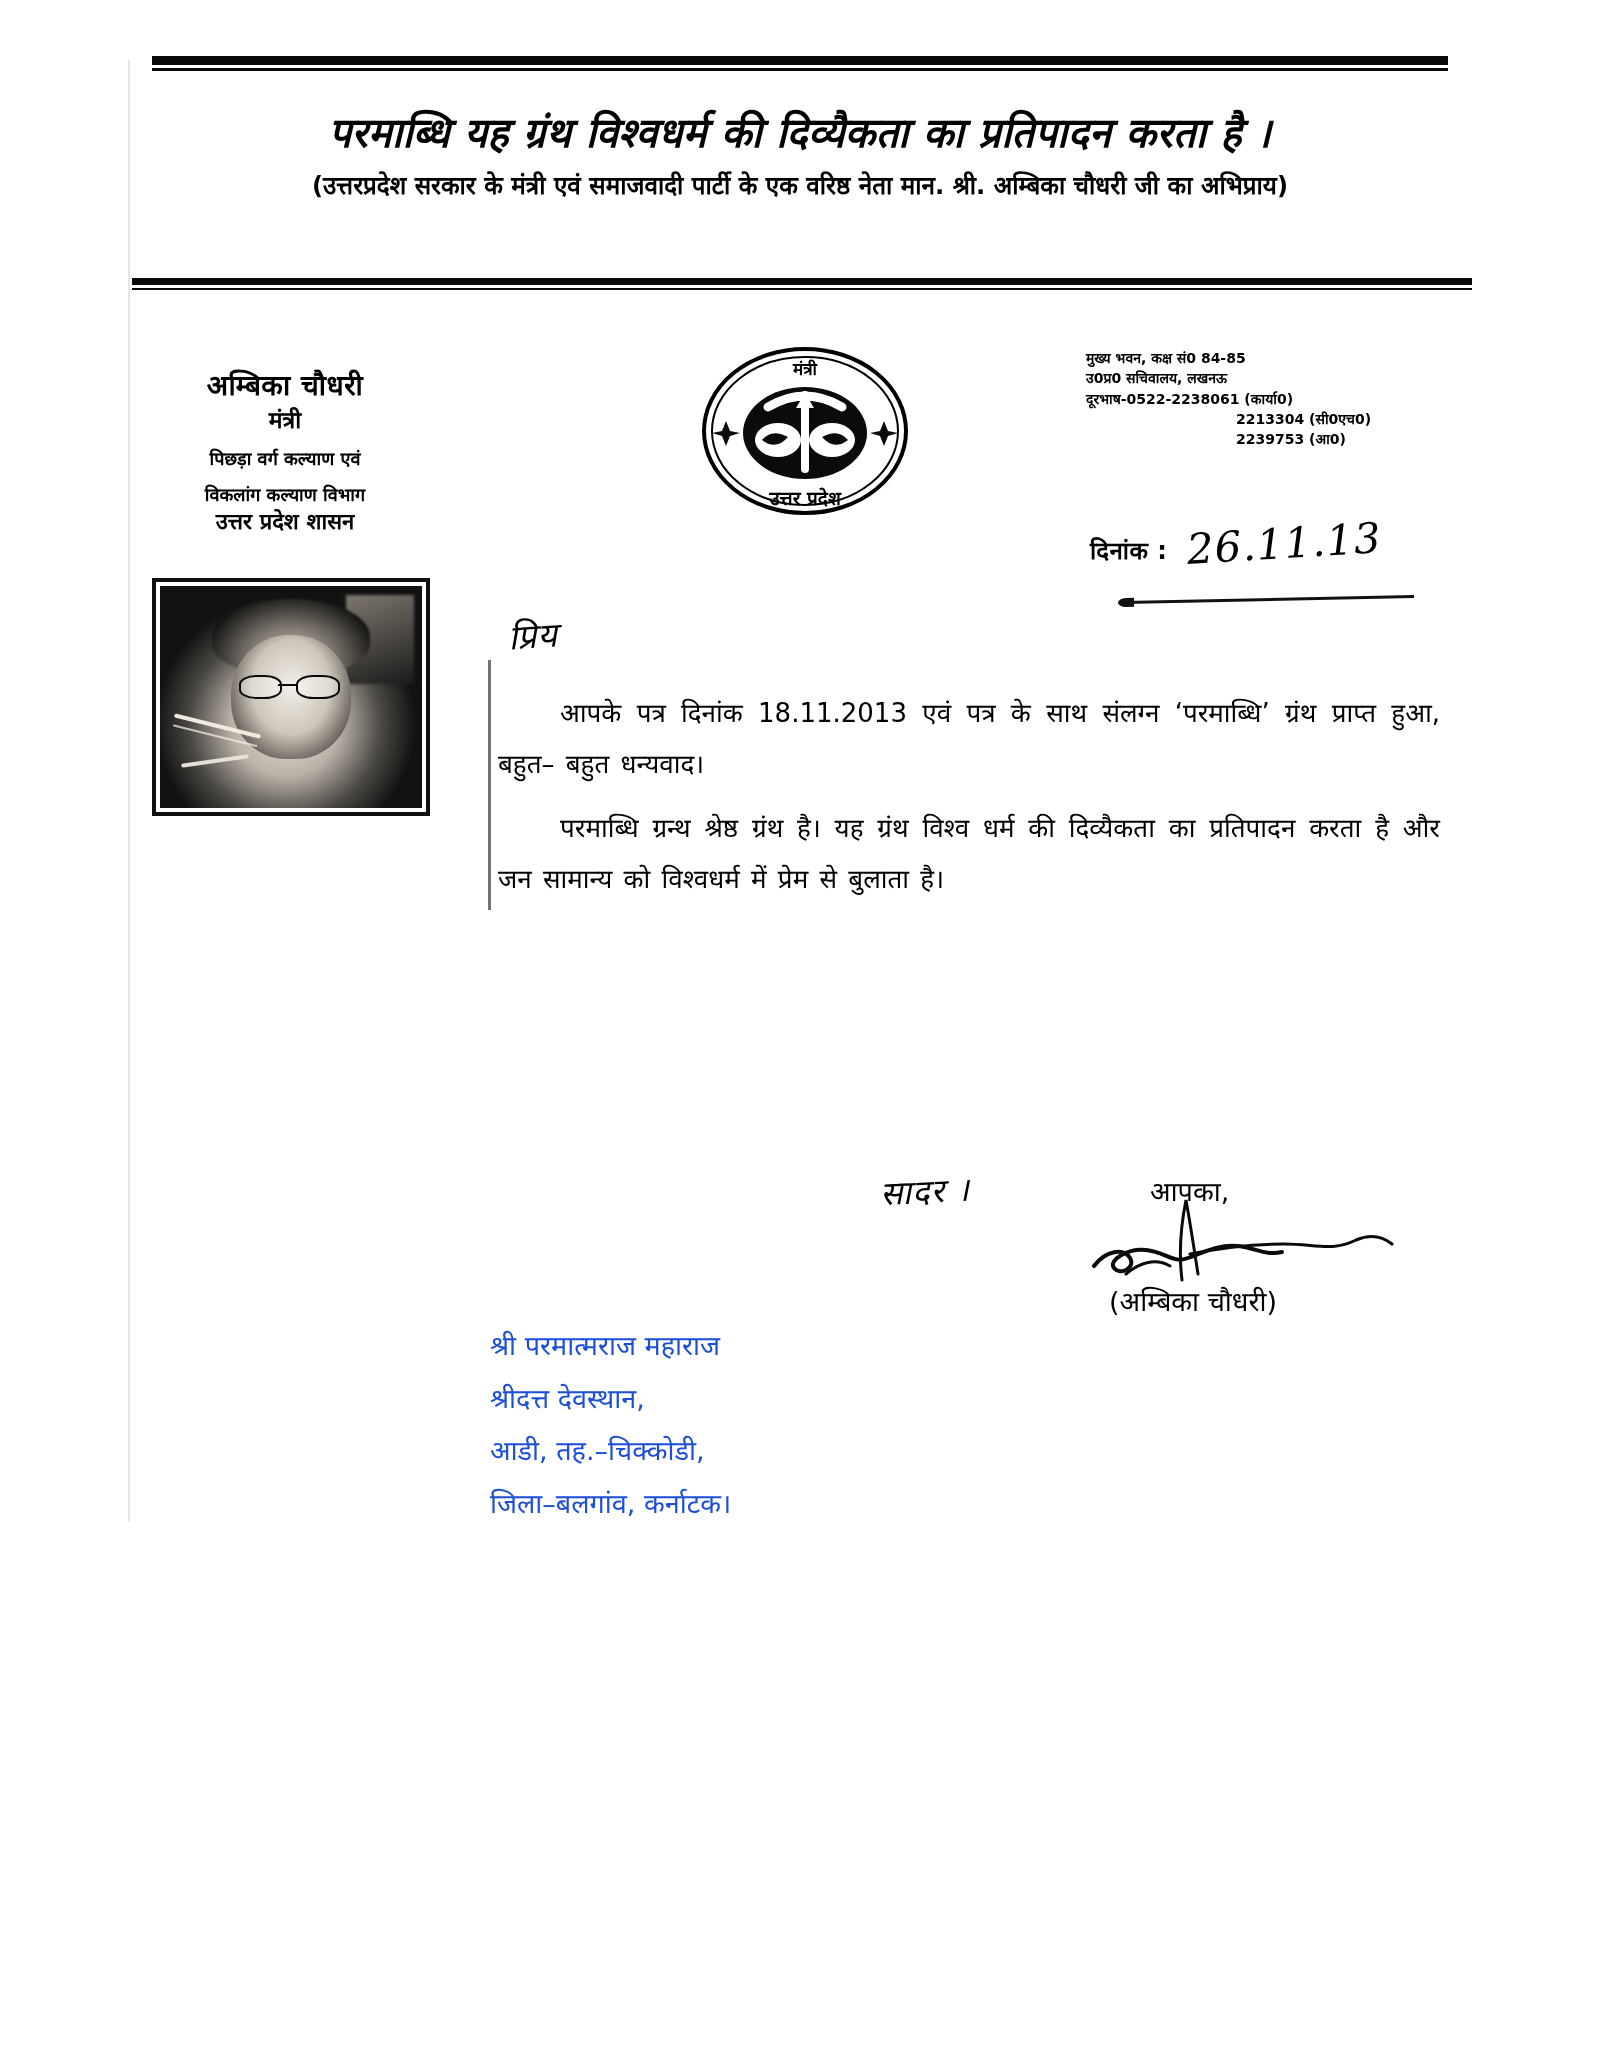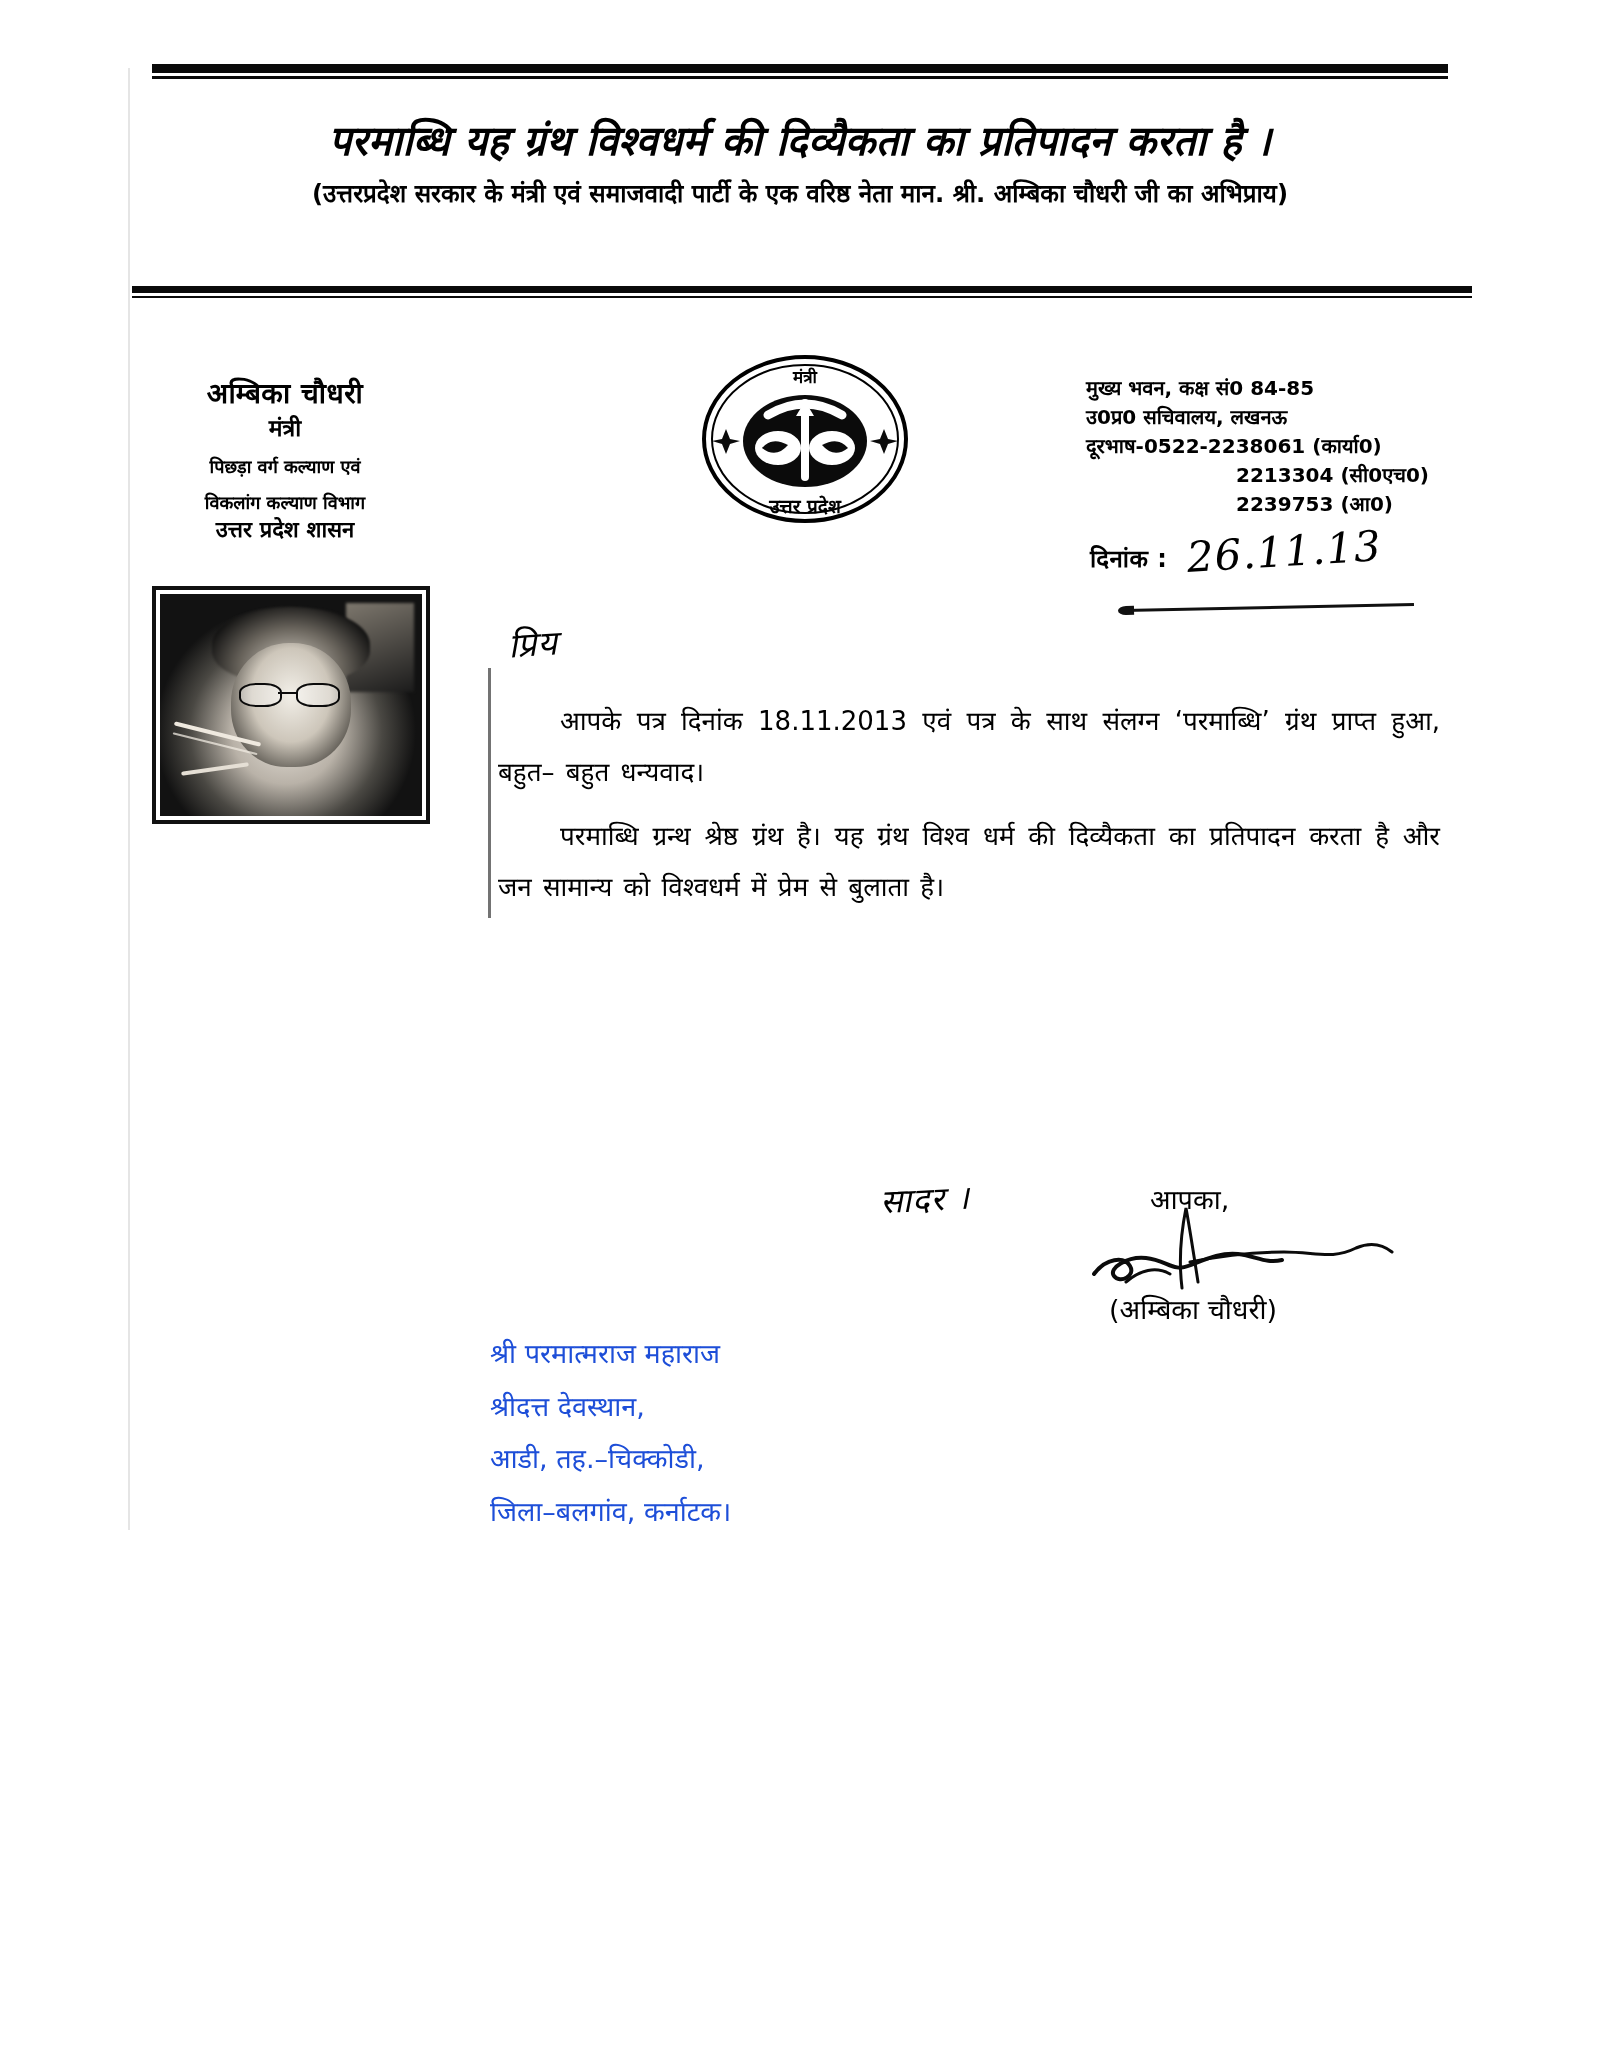--- a/index.html
+++ b/index.html
@@ -11,21 +11,21 @@
   body {
     font-family: "DejaVu Sans", "Liberation Sans", sans-serif;
     color: #000;
   }
   .page {
     position: relative;
     width: 1600px;
     height: 1522px;
     background: #ffffff;
     overflow: hidden;
-    margin: 8px auto;
+    margin: 0 auto;
     border-radius: 12px;
   }
 
   
   .rule-thick {
     position: absolute;
     background: #0a0a0a;
   }
   .top-rule-a { left: 152px; top: 56px;  width: 1296px; height: 9px; }
   .top-rule-b { left: 152px; top: 68px;  width: 1296px; height: 3px; }
@@ -81,25 +81,25 @@
   .emblem {
     position: absolute;
     left: 700px; top: 345px;
     width: 210px; height: 172px;
   }
   .emblem svg { display:block; width:100%; height:100%; }
 
   
   .lh-right {
     position: absolute;
-    left: 1086px; top: 366px;
+    left: 1086px; top: 348px;
     width: 400px;
     font-family: "DejaVu Sans", sans-serif;
     font-weight: 700;
-    font-size: 20px;
+    font-size: 14px;
     line-height: 1.45;
     color: #000;
     white-space: nowrap;
   }
   .lh-right .ln { display:block; }
   .ln-ind1 { padding-left: 150px; }
   .ln-ind2 { padding-left: 150px; }
 
   
   .date-row {

